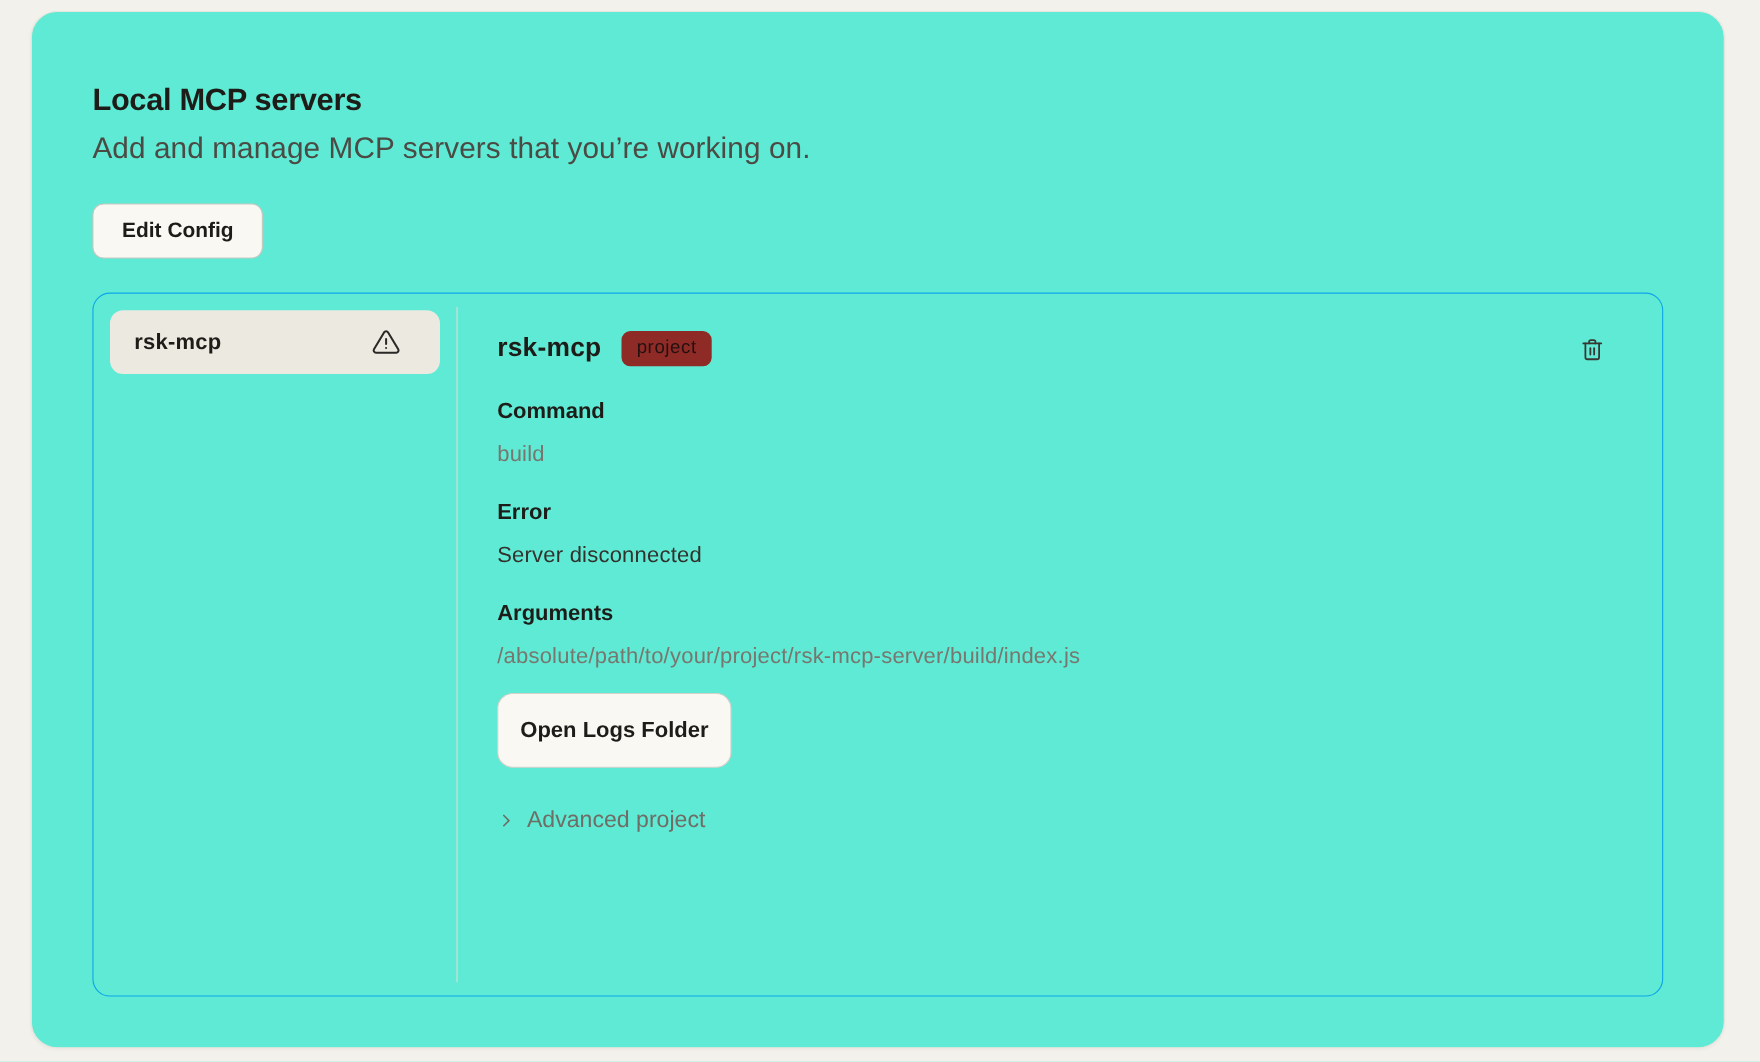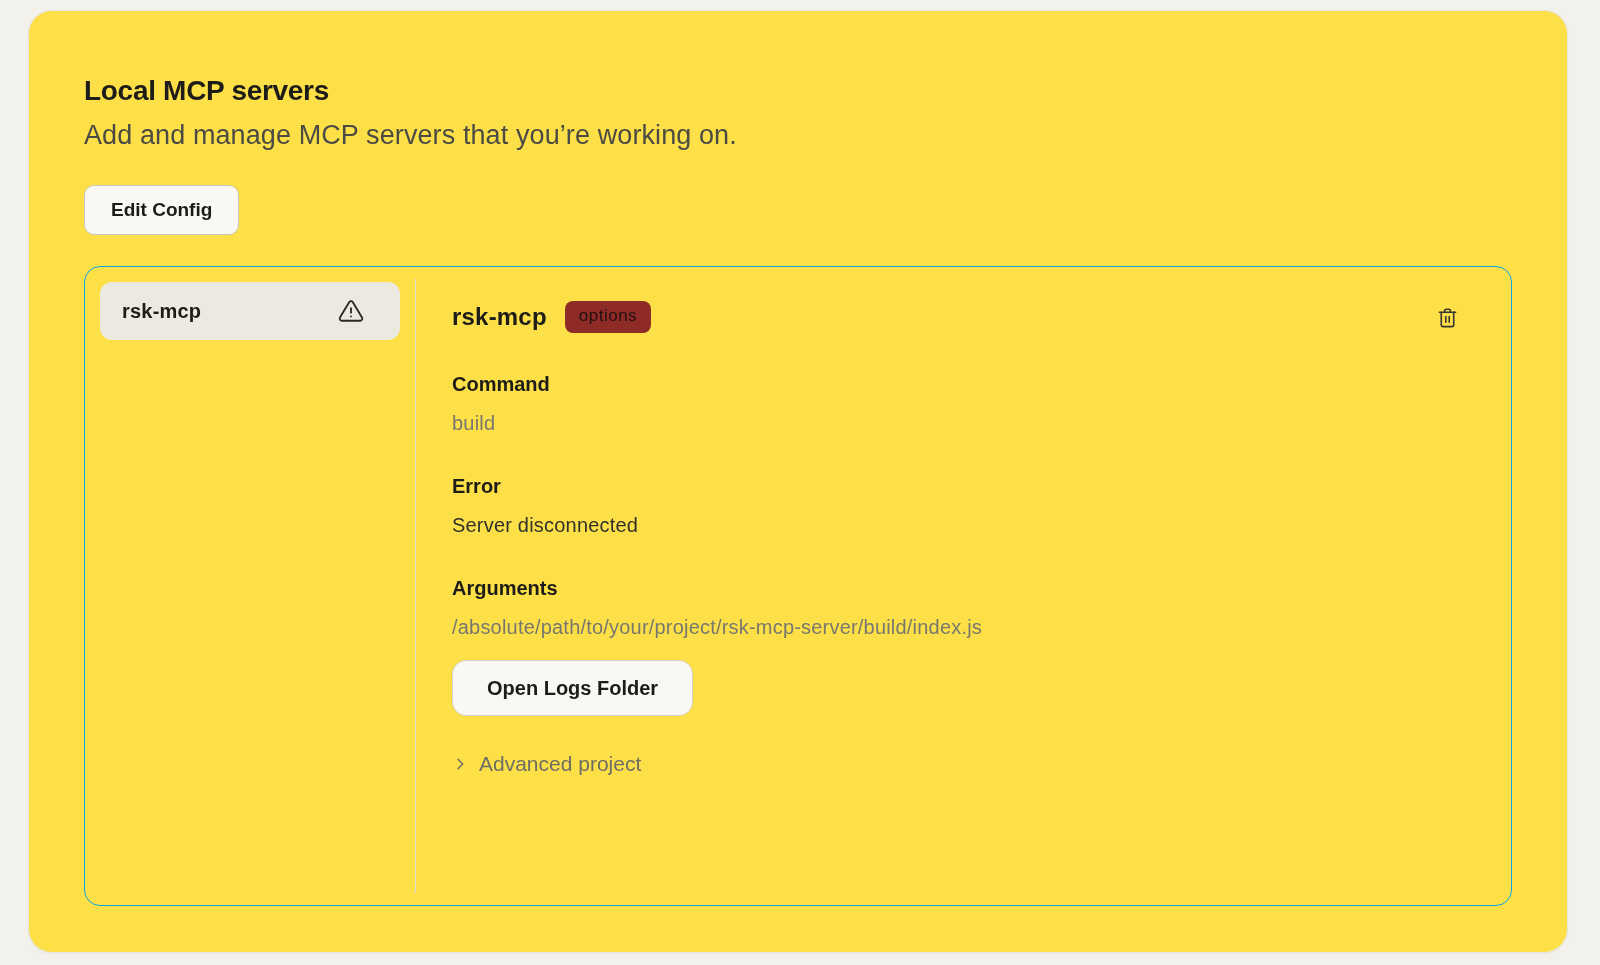--- a/index.html
+++ b/index.html
@@ -6,21 +6,21 @@
   html, body {
     width: 1600px; height: 965px;
     background: #F3F1EC;
     font-family: "Liberation Sans", "DejaVu Sans", sans-serif;
     color: #1D1C18;
     overflow: hidden;
   }
   .card {
     position: absolute; left: 28px; top: 10px;
     width: 1540px; height: 943px;
-    background: #fde047;
+    background: #5eead4;
     border: 1px solid #E7E5DD;
     border-radius: 24px;
     box-shadow: 0 1px 3px rgba(40,38,30,0.04);
     padding: 64px 55px 0 55px;
   }
   .page-title {
     font-size: 28px; font-weight: 700; letter-spacing: -0.3px; color: #1D1C18;
   }
   .page-subtitle {
     margin-top: 13px; font-size: 27px; color: #4B4A44; letter-spacing: 0.1px;
@@ -54,27 +54,27 @@
   .status-badge {
     margin-left: 18px;
     background: #8E2B26; color: #231010;
     font-size: 17px; font-weight: 500; letter-spacing: 0.5px;
     padding: 5px 14px 7px; border-radius: 8px;
   }
   .trash-btn {
     margin-left: auto; background: none; border: none; cursor: pointer;
     display: flex; align-items: center; padding: 4px;
   }
-  .field { margin-top: 40px; }
+  .field { margin-top: 30px; }
   .field:first-of-type { margin-top: 41px; }
   .field-label { font-size: 20px; font-weight: 700; color: #1D1C18; }
   .field-value { margin-top: 16px; font-size: 20px; color: #78776F; letter-spacing: 0.2px; }
   .field-value.dark { color: #32312C; }
   .open-logs-btn {
-    margin-top: 21px; height: 56px; padding: 0 34px;
+    margin-top: 21px; height: 68px; padding: 0 20px;
     font-size: 20px; border-radius: 14px; border-color: #D3D1C9;
   }
   .advanced-row {
     margin-top: 36px; display: flex; align-items: center; gap: 11px;
     color: #6E6D66; font-size: 21px; cursor: pointer; user-select: none;
   }
   svg { display: block; }
 </style>
 </head>
 <body>
@@ -100,21 +100,21 @@
         </span>
       </div>
     </div>
 
     <div class="panel-divider"></div>
 
     <div class="server-detail">
 
       <div class="detail-header">
         <span class="detail-name">rsk-mcp</span>
-        <span class="status-badge">options</span>
+        <span class="status-badge">project</span>
         <button class="trash-btn">
           <span>
             <svg width="23" height="23" viewBox="0 0 24 24" fill="none" stroke="#38373​1" stroke-width="1.7" stroke-linecap="round" stroke-linejoin="round" style="stroke:#383731">
               <path d="M3.5 6.5h17"></path>
               <path d="M18.5 6.5v13a2 2 0 0 1-2 2h-9a2 2 0 0 1-2-2v-13"></path>
               <path d="M9 6.5V5a1.6 1.6 0 0 1 1.6-1.6h2.8A1.6 1.6 0 0 1 15 5v1.5"></path>
               <line x1="10.2" y1="11" x2="10.2" y2="17"></line>
               <line x1="13.8" y1="11" x2="13.8" y2="17"></line>
             </svg>
           </span>

